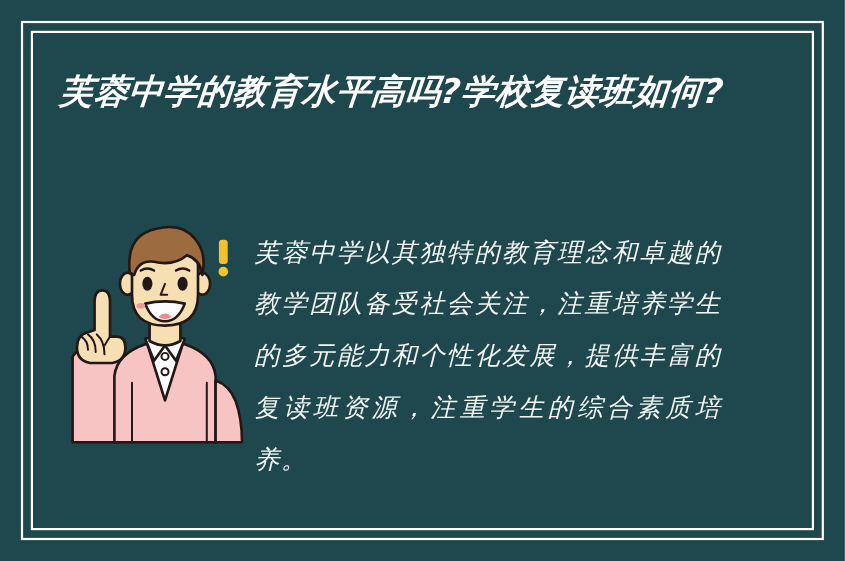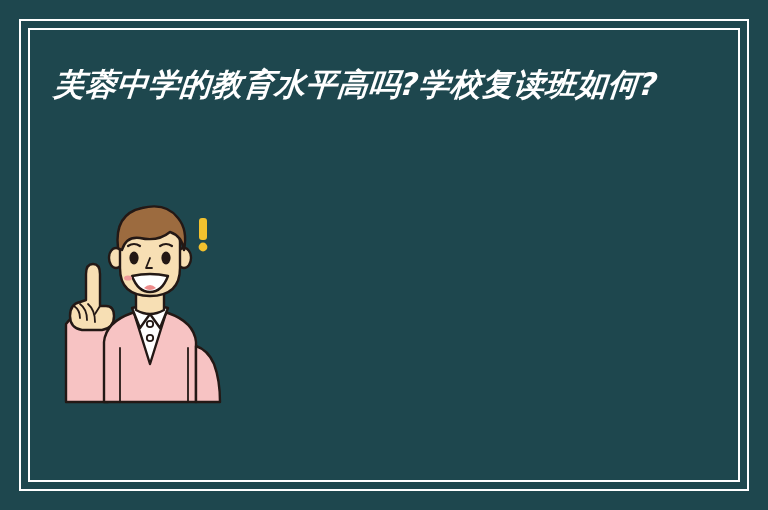--- a/index.html
+++ b/index.html
@@ -151,14 +151,15 @@
         <ellipse cx="66" cy="82" rx="4" ry="2.6" fill="#EE9A9A" stroke="none"></ellipse>
 
         <g stroke="none">
           <rect x="137" y="22" width="8" height="22" rx="3" fill="#F2C12E"></rect>
           <circle cx="141" cy="51" r="4.4" fill="#F2C12E"></circle>
         </g>
       </g>
     </svg>
   </div>
 
+  <div class="bodycopy">芙蓉中学以其独特的教育理念和卓越的教学团队备受社会关注，注重培养学生的多元能力和个性化发展，提供丰富的复读班资源，注重学生的综合素质培养。</div>
 
 </div>
 
 </body></html>

